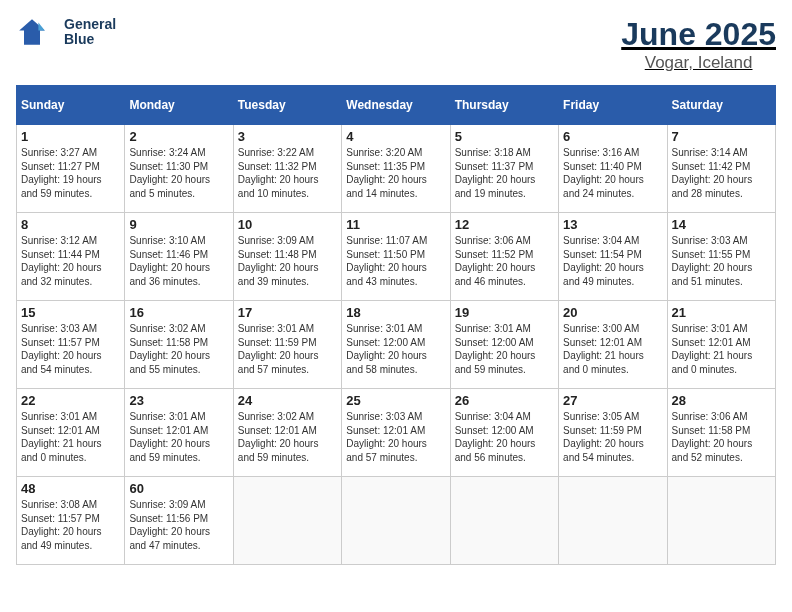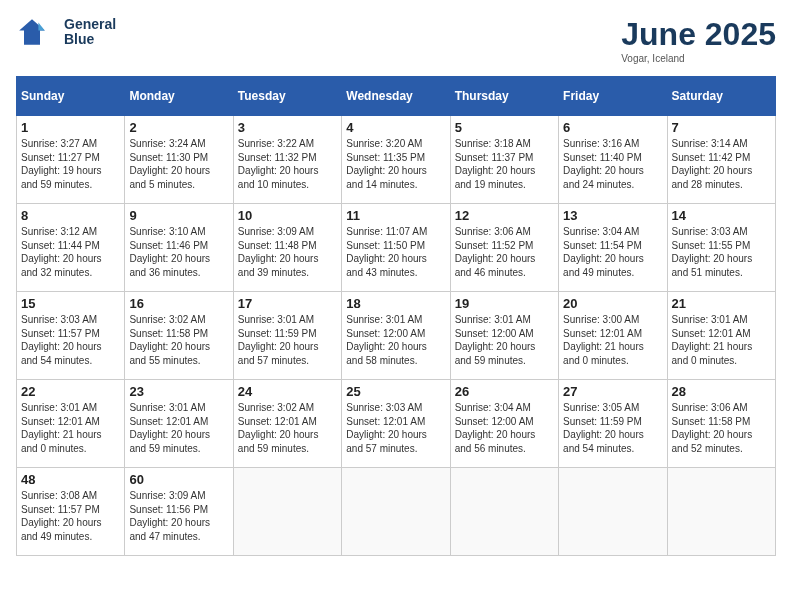--- a/index.html
+++ b/index.html
@@ -27,29 +27,30 @@
       font-size: 14px;
       font-weight: bold;
       color: #1a3a5c;
       line-height: 1.1;
     }
     .logo-icon {
       width: 32px;
       height: 32px;
     }
     .title-area {
-      text-align: left;
+      text-align: center;
+      text-decoration: underline;
     }
     .month-title {
       font-size: 32px;
       font-weight: bold;
       color: #1a3a5c;
     }
     .location {
-      font-size: 10px;
+      font-size: 17px;
       color: #555;
     }
     table {
       width: 100%;
       border-collapse: collapse;
       font-size: 10px;
     }
     thead tr th {
       background: #2a5caa;
       color: #fff;

